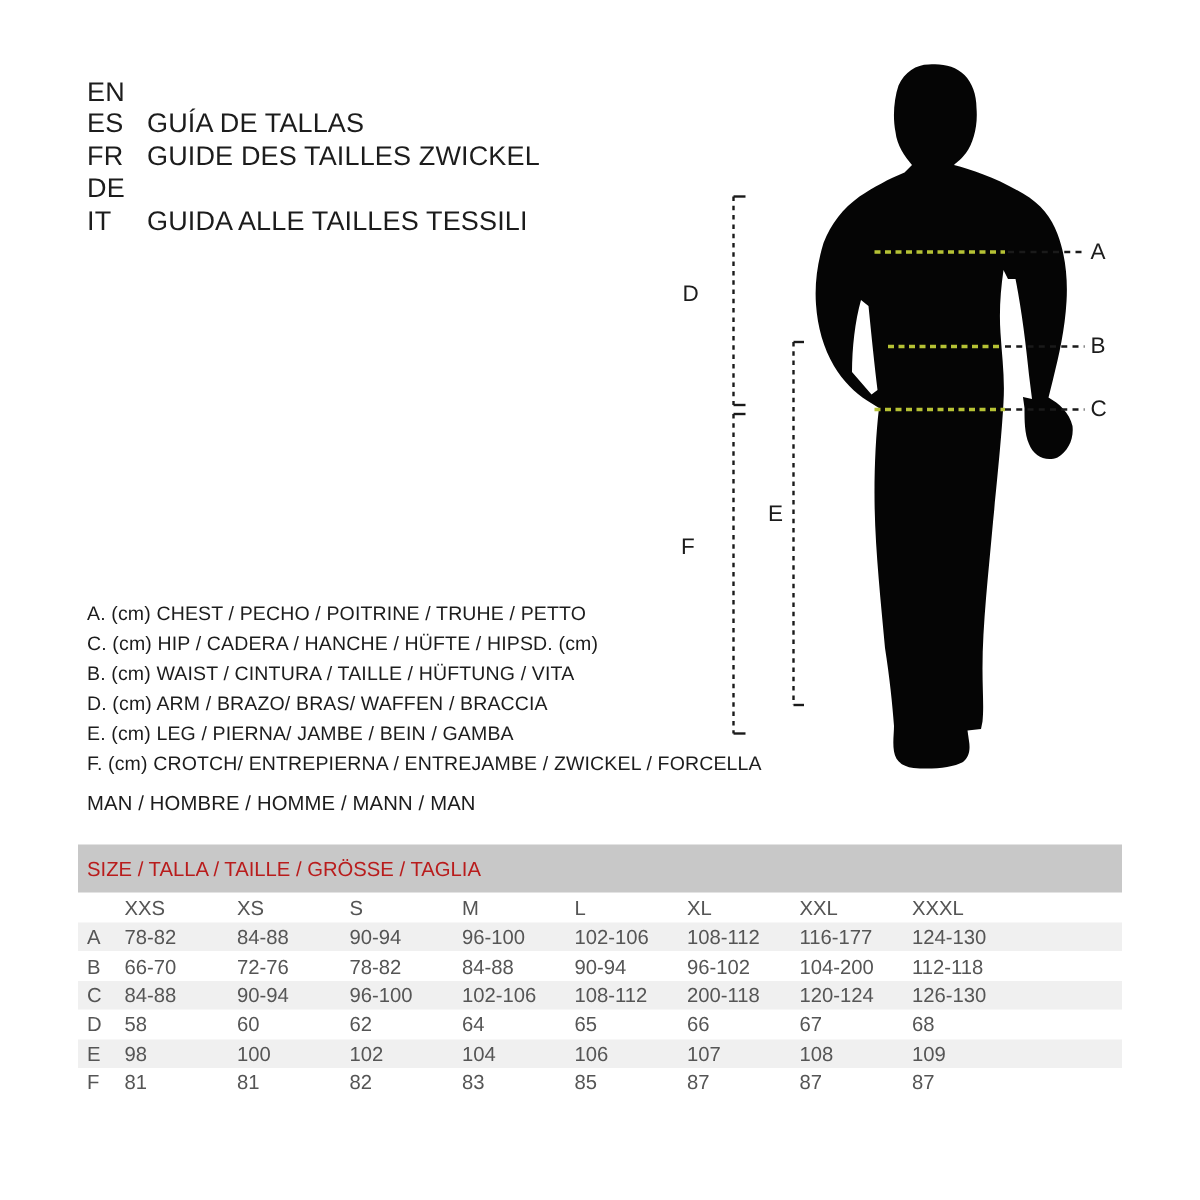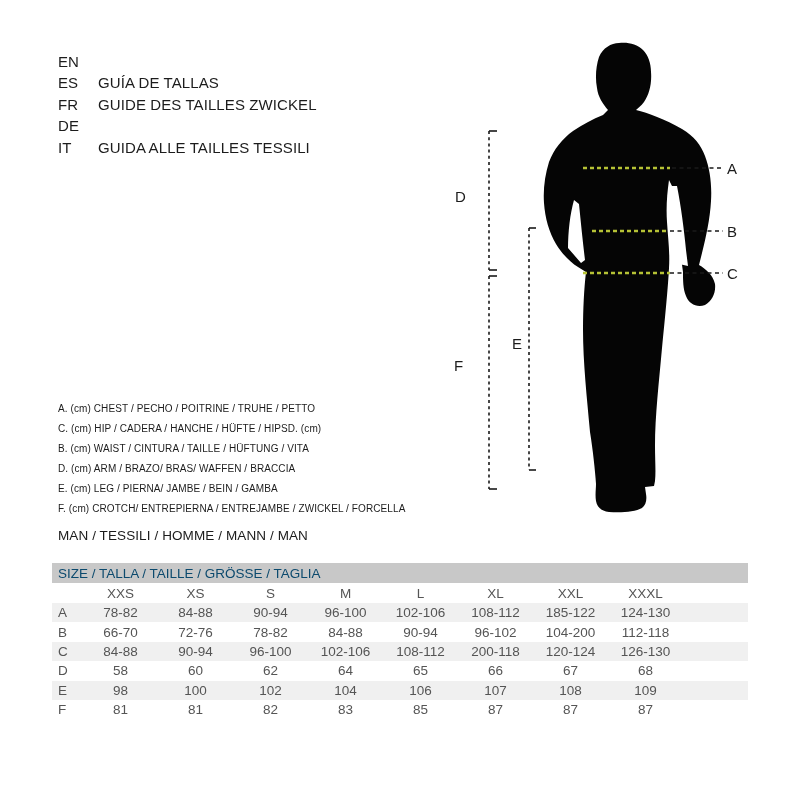--- a/index.html
+++ b/index.html
@@ -2,35 +2,35 @@
 <html><head>
 <meta charset="utf-8">
 <style>
   html,body{margin:0;padding:0;background:#ffffff;}
   .canvas{
     position:relative;width:800px;height:800px;background:#ffffff;overflow:hidden;
     font-family:"Liberation Sans","DejaVu Sans",sans-serif;color:#1c1c1c;
   }
   
   .lang-block{position:absolute;left:58px;top:51px;}
-  .lang-row{display:flex;line-height:21.4px;font-size:15px;font-weight:500;letter-spacing:0.1px;align-items:flex-end;}
+  .lang-row{display:flex;line-height:21.4px;font-size:18px;font-weight:500;letter-spacing:0.1px;align-items:flex-end;}
   .lang-code{width:40px;flex:0 0 40px;}
   
   .fig-svg{position:absolute;left:0;top:0;pointer-events:none;}
   .fig-letter{position:absolute;transform:translateY(-50%);font-size:15px;font-weight:500;color:#1c1c1c;}
   
   .legend-block{position:absolute;left:58px;top:399px;}
-  .legend-line{line-height:20px;font-size:10px;letter-spacing:0.1px;}
+  .legend-line{line-height:20px;font-size:13px;letter-spacing:0.1px;}
   .gender-line{position:absolute;left:58px;top:528px;font-size:13.5px;font-weight:500;letter-spacing:0.1px;}
   
   .size-table{position:absolute;left:52px;top:563px;width:696px;font-size:13.5px;color:#555555;}
-  .size-bar{height:20px;background:#c8c8c8;display:flex;align-items:center;padding-left:6px;box-sizing:border-box;color:#0c4a6e;}
+  .size-bar{height:32px;background:#c8c8c8;display:flex;align-items:center;padding-left:6px;box-sizing:border-box;color:#b91c1c;}
   .t-row{display:grid;grid-template-columns:31px repeat(8,75px) 1fr;align-items:center;height:19.4px;}
   .t-row.header{height:20px;}
-  .t-row .cell{text-align:center;}
+  .t-row .cell{text-align:left;}
   .t-row .label{text-align:left;padding-left:6px;}
   .t-row.stripe{background:#f0f0f0;}
 </style>
 </head>
 <body>
 
 <div class="canvas">
 
   <div class="lang-block">
     <div class="lang-row">
@@ -145,21 +145,21 @@
 
   <div class="legend-block">
     <div class="legend-line">A. (cm) CHEST / PECHO / POITRINE / TRUHE / PETTO</div>
     <div class="legend-line">C. (cm) HIP / CADERA / HANCHE / HÜFTE / HIPSD. (cm)</div>
     <div class="legend-line">B. (cm) WAIST / CINTURA / TAILLE / HÜFTUNG / VITA</div>
     <div class="legend-line">D. (cm) ARM / BRAZO/ BRAS/ WAFFEN / BRACCIA</div>
     <div class="legend-line">E. (cm) LEG / PIERNA/ JAMBE / BEIN / GAMBA</div>
     <div class="legend-line">F. (cm) CROTCH/ ENTREPIERNA / ENTREJAMBE / ZWICKEL / FORCELLA</div>
   </div>
 
-  <div class="gender-line">MAN / TESSILI / HOMME / MANN / MAN</div>
+  <div class="gender-line">MAN / HOMBRE / HOMME / MANN / MAN</div>
 
   <div class="size-table">
     <div class="size-bar">SIZE / TALLA / TAILLE / GRÖSSE / TAGLIA</div>
 
     <div class="t-row header">
       <span class="label"></span>
       <span class="cell">XXS</span>
       <span class="cell">XS</span>
       <span class="cell">S</span>
       <span class="cell">M</span>
@@ -171,21 +171,21 @@
     </div>
 
     <div class="t-row stripe">
       <span class="label">A</span>
       <span class="cell">78-82</span>
       <span class="cell">84-88</span>
       <span class="cell">90-94</span>
       <span class="cell">96-100</span>
       <span class="cell">102-106</span>
       <span class="cell">108-112</span>
-      <span class="cell">185-122</span>
+      <span class="cell">116-177</span>
       <span class="cell">124-130</span>
       <span></span>
     </div>
 
     <div class="t-row">
       <span class="label">B</span>
       <span class="cell">66-70</span>
       <span class="cell">72-76</span>
       <span class="cell">78-82</span>
       <span class="cell">84-88</span>

